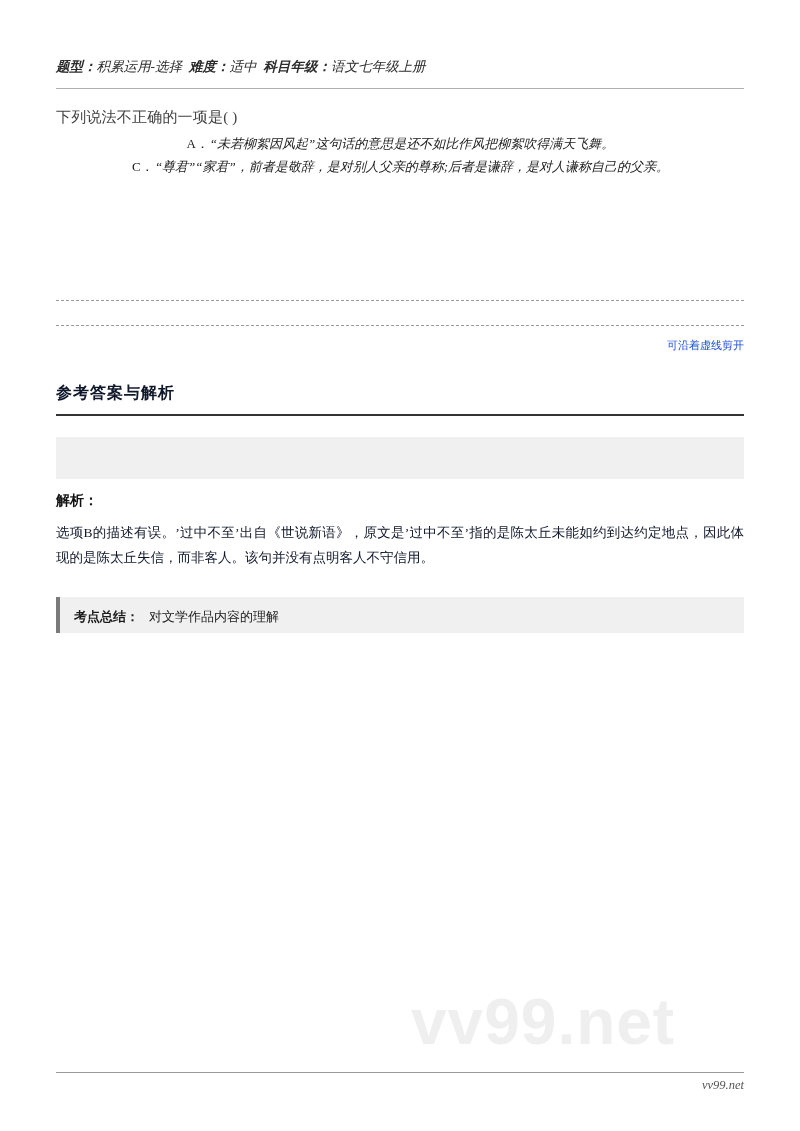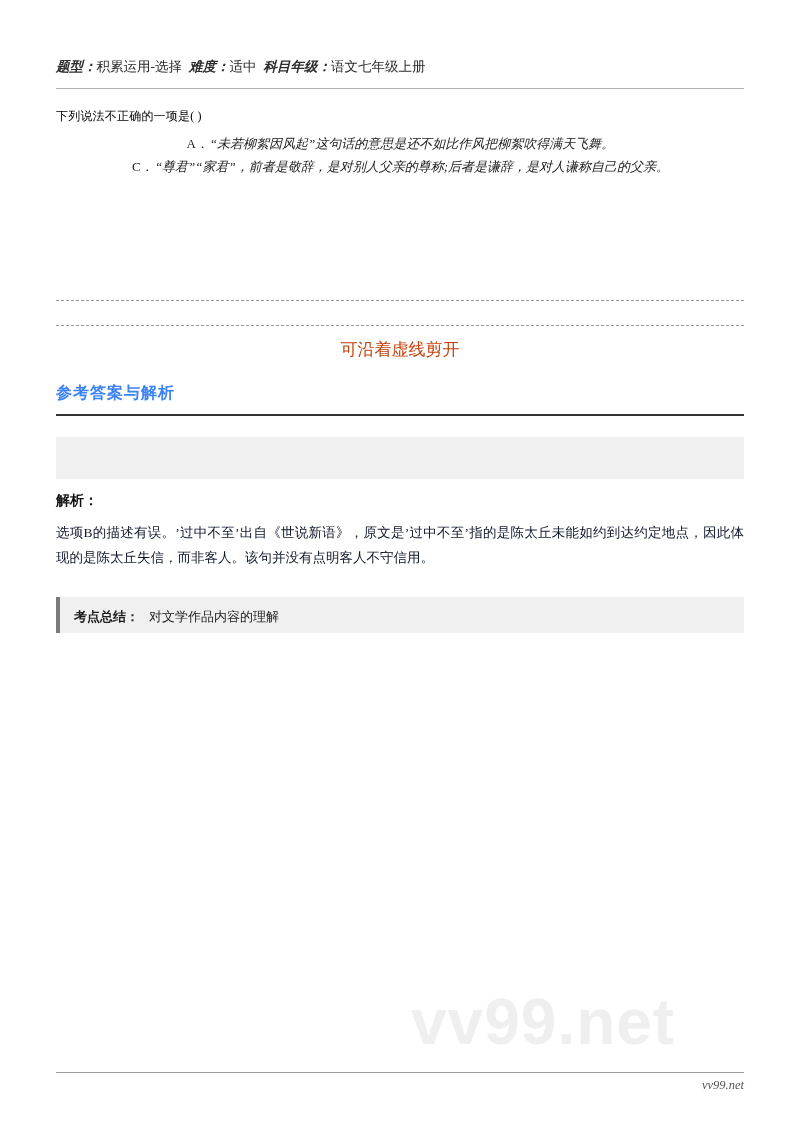--- a/index.html
+++ b/index.html
@@ -35,20 +35,21 @@
     width: 688px;
     font-size: 13.5px;
     color: #2b2b2b;
     white-space: nowrap;
   }
   .meta-label {
     font-weight: bold;
     font-style: italic;
   }
   .meta-val {
+    font-style: italic;
   }
   .meta-sep { display: inline-block; width: 7px; }
 
   .rule-thin {
     position: absolute;
     left: 0;
     width: 688px;
     border-top: 1px solid #b0b0b0;
   }
   .rule-thick {
@@ -56,22 +57,22 @@
     left: 0;
     width: 688px;
     border-top: 2px solid #333333;
   }
 
   
   .q-stem {
     position: absolute;
     top: 108px;
     left: 0;
-    font-size: 12px;
-    color: #000000;
+    font-size: 15px;
+    color: #404040;
     letter-spacing: 0.2px;
   }
   .opts {
     position: absolute;
     top: 132px;
     left: 0;
     width: 688px;
     text-align: center;
   }
   .opt {
@@ -94,33 +95,33 @@
     position: absolute;
     left: 0;
     width: 688px;
     border-top: 1px dashed #9a9a9a;
   }
   .cut-hint {
     position: absolute;
     top: 338px;
     left: 0;
     width: 688px;
-    text-align: center;
-    font-size: 17px;
-    color: #c2410c;
+    text-align: right;
+    font-size: 11px;
+    color: #1d4ed8;
   }
 
   
   .sec-title {
     position: absolute;
     top: 383px;
     left: 0;
     font-size: 16px;
     font-weight: bold;
-    color: #3b82f6;
+    color: #0f172a;
     letter-spacing: 1px;
   }
   .ans-box {
     position: absolute;
     top: 437px;
     left: 0;
     width: 688px;
     height: 42px;
     background: #f0f0f0;
     box-sizing: border-box;

